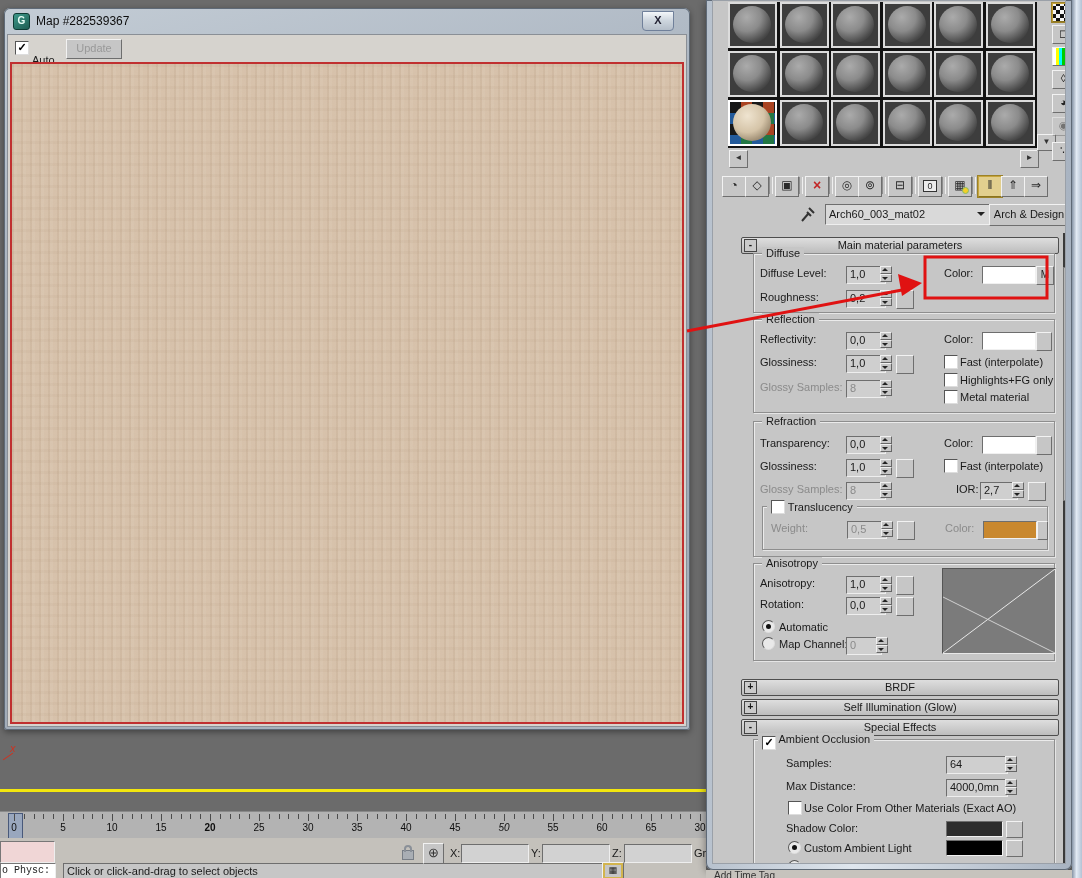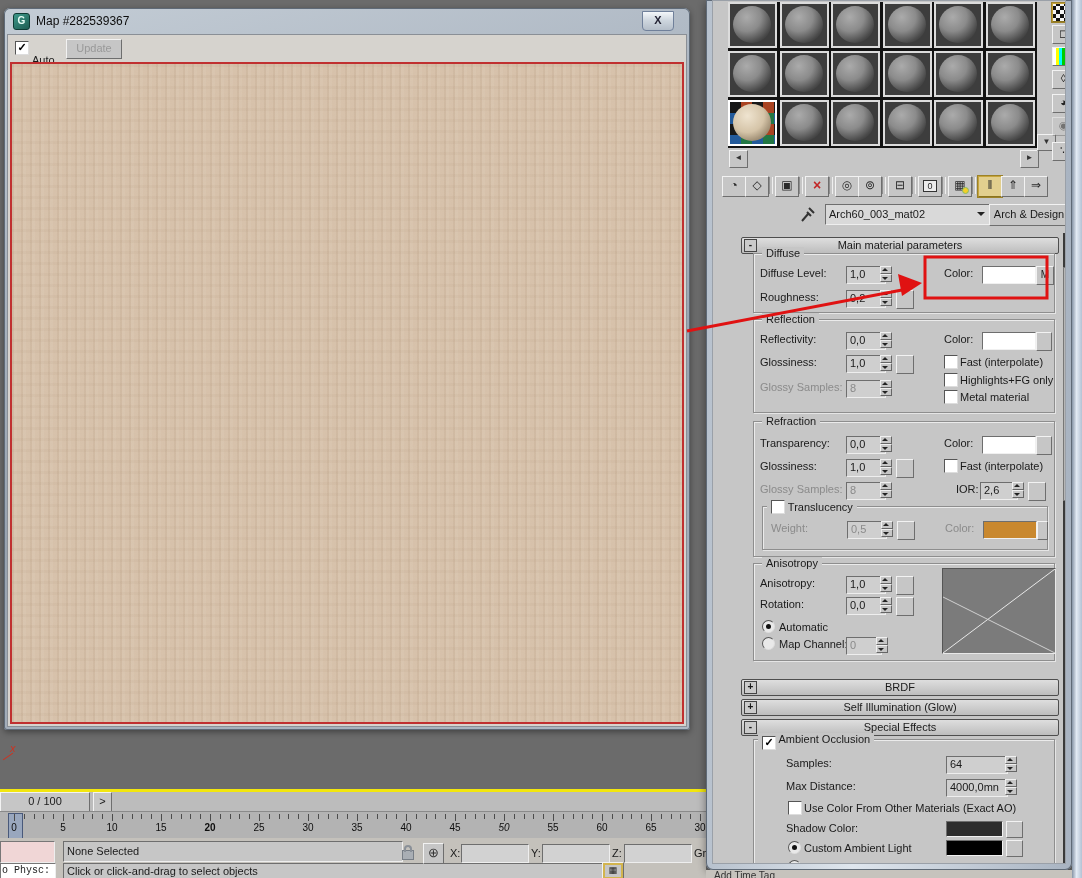--- a/index.html
+++ b/index.html
@@ -153,24 +153,20 @@
         <div class="streaks-v"></div>
         <div class="streaks-h"></div>
       </div>
     </div>
   </div>
 
   <span class="abs" id="axis-x-label">x</span>
   <div class="abs" id="axis-x-line"></div>
 
   <div class="abs" id="range-line"></div>
-  <div class="abs" id="trackbar">
-    <div class="abs raised" id="frame-btn">0 / 100</div>
-    <div class="abs raised" id="next-frame-btn">&gt;</div>
-  </div>
   <div class="abs" id="timeline-ruler">
     <div class="abs" id="time-slider"></div>
   <div class="tick major" style="left: 14px;"></div>
       <div class="tlabel" style="left: 14px;">0</div>
       <div class="tick" style="left: 23.8px;"></div>
       <div class="tick" style="left: 33.6px;"></div>
       <div class="tick" style="left: 43.4px;"></div>
       <div class="tick" style="left: 53.2px;"></div>
       <div class="tick major" style="left: 63px;"></div>
       <div class="tlabel" style="left: 63px;">5</div>
@@ -250,21 +246,20 @@
       <div class="tick" style="left: 670.6px;"></div>
       <div class="tick" style="left: 680.4px;"></div>
       <div class="tick" style="left: 690.2px;"></div>
       <div class="tick major" style="left: 700px;"></div>
       <div class="tlabel" style="left: 700px;">30</div>
     </div>
 
   <div class="abs" id="status-bar">
     <div class="abs" id="listener-pink"></div>
     <div class="abs" id="listener-white">o Physc:</div>
-    <div class="abs field" id="sel-field">None Selected</div>
     <div class="abs field" id="prompt-field">Click or click-and-drag to select objects</div>
     <div class="lock"></div>
     <div class="abs raised" id="xform-btn">⊕</div>
     <span class="lbl coord-lbl" style="left:450px">X:</span>
     <div class="abs field coord-field" style="left:461px"></div>
     <span class="lbl coord-lbl" style="left:531px">Y:</span>
     <div class="abs field coord-field" style="left:542px"></div>
     <span class="lbl coord-lbl" style="left:612px">Z:</span>
     <div class="abs field coord-field" style="left:624px"></div>
     <span class="lbl" id="grid-text">Gr</span>
@@ -453,21 +448,21 @@
         <div class="raised mapbtn" style="left:142px;top:37px"></div>
         <span class="cb" style="left:190px;top:37px"></span>
         <span class="lbl" style="left:206px;top:38px">Fast (interpolate)</span>
         <span class="lbl dis" style="left:6px;top:61px">Glossy Samples:</span>
         <div class="field val dis" style="left:92px;top:60px">8</div>
         <span class="spin" style="left:126px;top:60px">
             <i class="up"></i>
             <i class="dn"></i>
           </span>
         <span class="lbl" style="left:202px;top:61px">IOR:</span>
-        <div class="field val" style="left:226px;top:60px;width:30px">2,6</div>
+        <div class="field val" style="left:226px;top:60px;width:30px">2,7</div>
         <span class="spin" style="left:258px;top:60px">
             <i class="up"></i>
             <i class="dn"></i>
           </span>
         <div class="raised mapbtn" style="left:274px;top:60px"></div>
         <div class="grp" style="left:8px;top:84px;width:284px;height:42px">
           <span class="legend" style="left:4px">
             <span class="cb" style="position:relative;display:inline-block;vertical-align:-3px"></span>
             <span>Translucency</span>
           </span>

